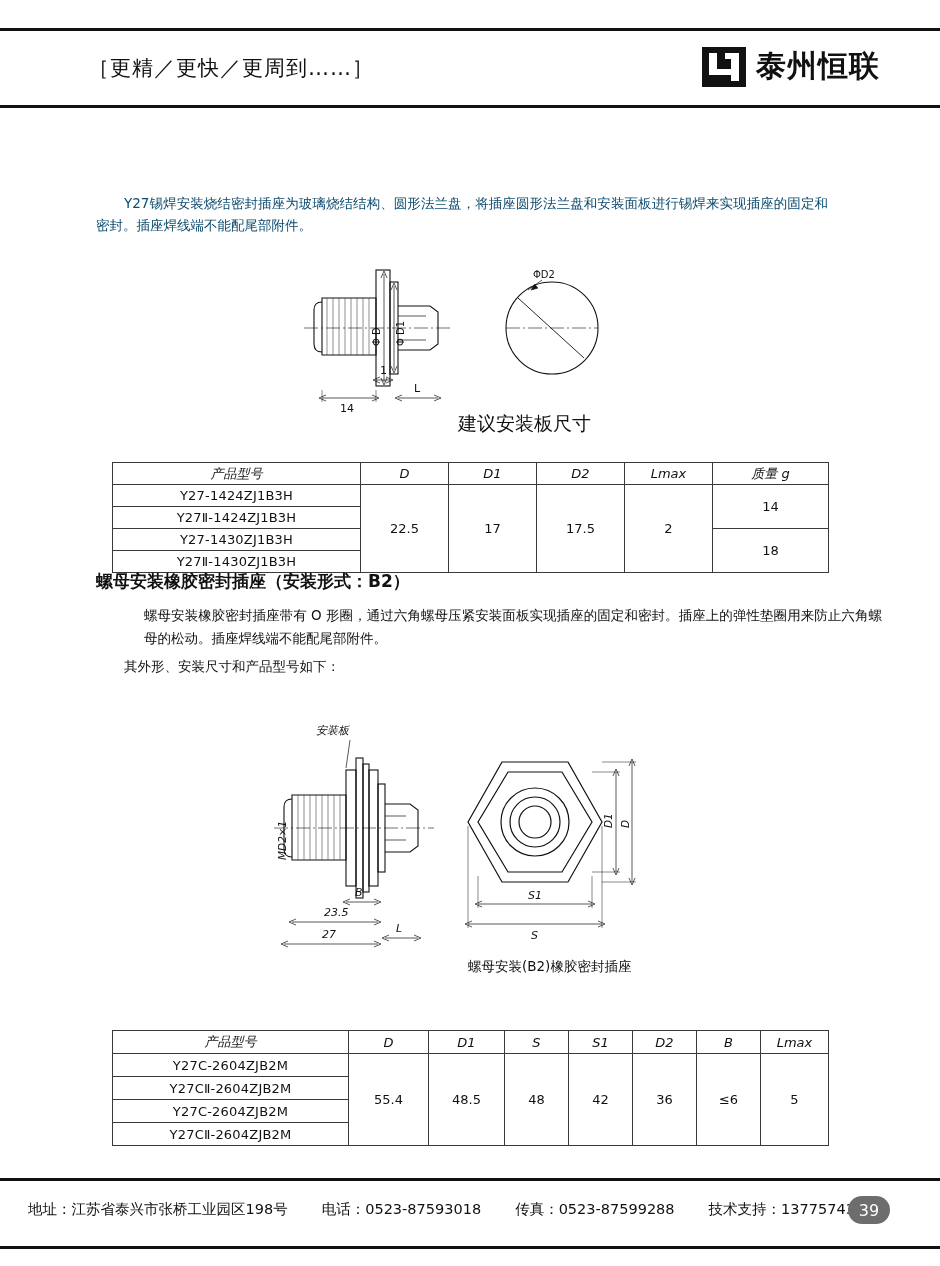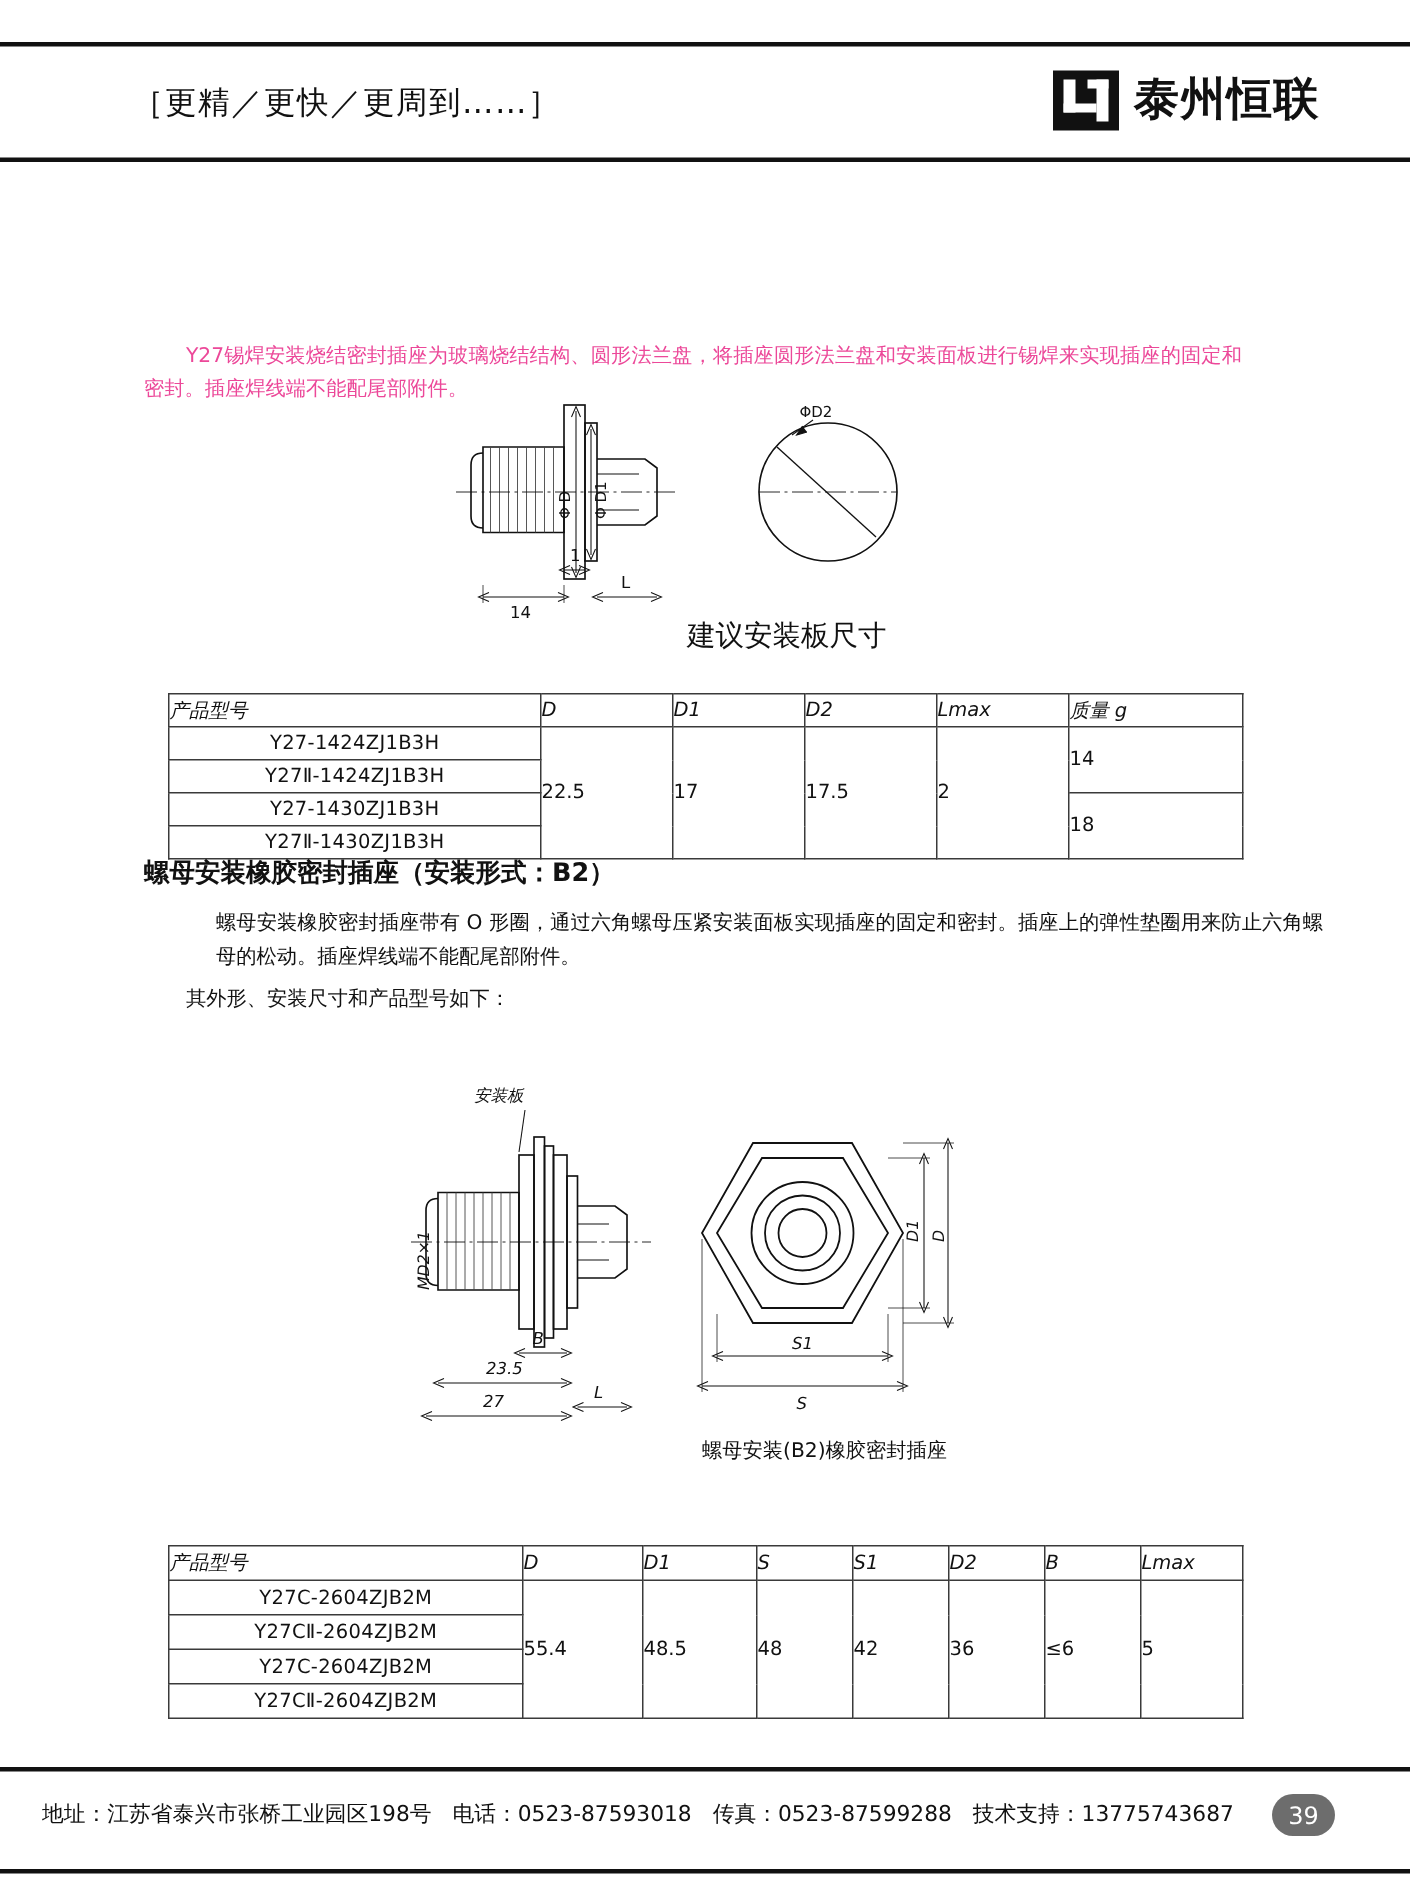--- a/index.html
+++ b/index.html
@@ -105,24 +105,23 @@
     color: #111;
     letter-spacing: 0.3px;
   }
   .sec1-p {
     position: absolute;
     left: 96px; top: 192px;
     width: 732px;
     font-family: "DejaVu Sans", sans-serif;
     font-size: 13.5px;
     line-height: 22px;
-    color: #ec4899;
+    color: #0c4a6e;
     text-indent: 28px;
     text-align: justify;
-    margin-top: 34px;
   }
 
   .sec2-title {
     position: absolute;
     left: 96px; top: 570px;
     font-family: "DejaVu Sans", sans-serif;
     font-size: 17px;
     font-weight: bold;
     color: #111;
   }
@@ -177,21 +176,21 @@
 
   
   .tbl {
     position: absolute;
     border-collapse: collapse;
     font-family: "DejaVu Sans", sans-serif;
     table-layout: fixed;
   }
   .tbl td, .tbl th {
     border: 1px solid #3a3a3a;
-    text-align: left;
+    text-align: center;
     font-weight: normal;
     font-size: 13px;
     color: #111;
     padding: 0;
     height: 21px;
   }
   .tbl .hdr {
     font-style: italic;
     font-size: 13px;
   }
@@ -218,21 +217,21 @@
     background: #111;
   }
   .footer-text {
     position: absolute;
     left: 28px; top: 1200px;
     width: 830px;
     font-family: "DejaVu Sans", sans-serif;
     font-size: 14.5px;
     color: #111;
     display: flex;
-    gap: 14px;
+    gap: 34px;
     white-space: nowrap;
   }
   .page-num {
     position: absolute;
     right: 50px; top: 1196px;
     width: 42px; height: 28px;
     border-radius: 14px;
     background: #6d6d6d;
     color: #fff;
     font-family: "DejaVu Sans", sans-serif;

